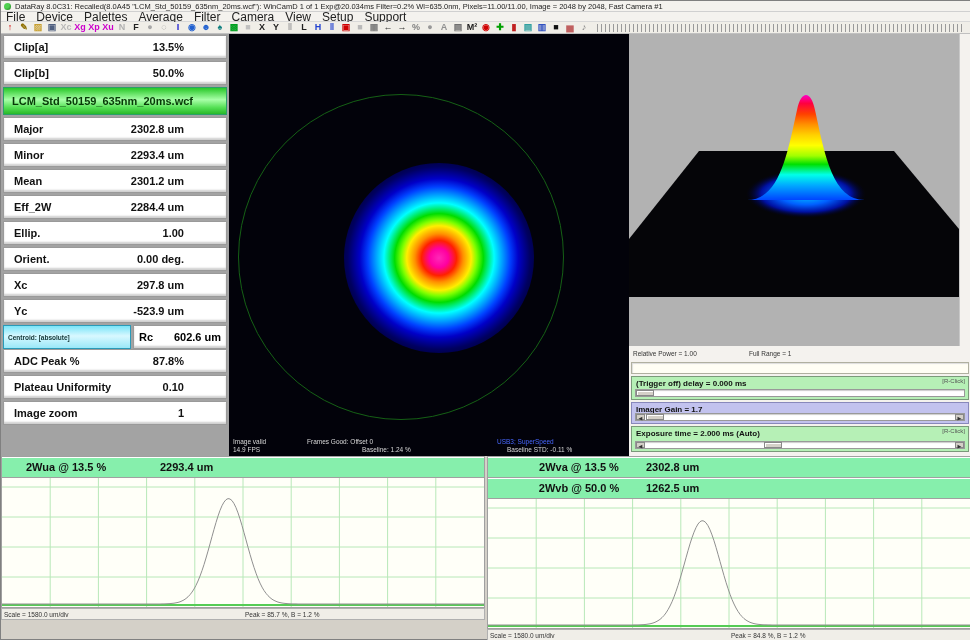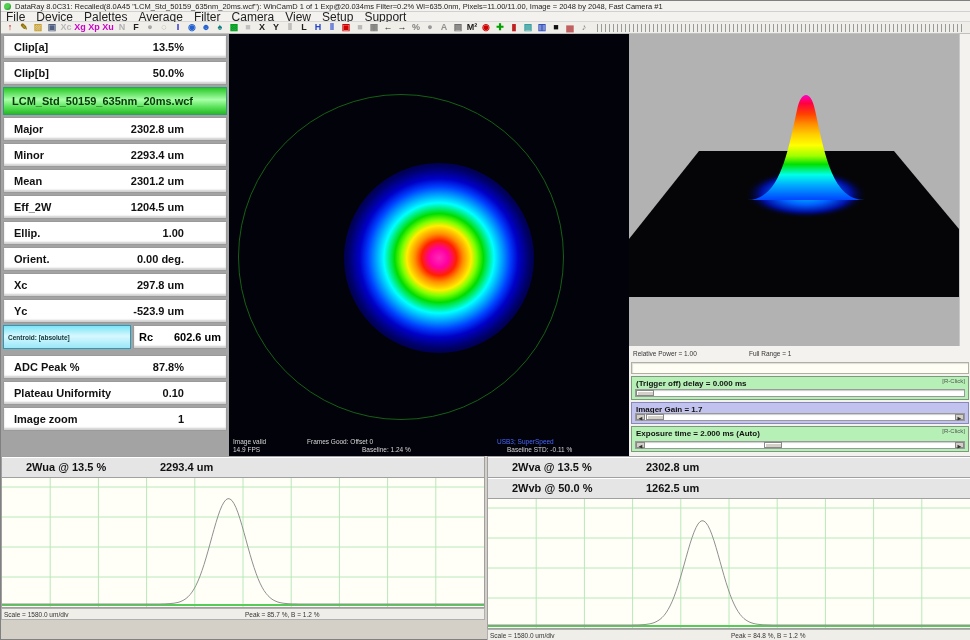--- a/index.html
+++ b/index.html
@@ -27,21 +27,21 @@
   .results { position:absolute; left:0; top:33px; width:228px; height:422px; background:#a3a3a3; padding:1px 2px; }
   .res-row { height:24px; margin-bottom:2px; background:#fff; border:1px solid #9a9a9a;
              box-shadow: inset 0 1px 0 #fff, inset 0 -2px 2px #cfcfcf;
              display:flex; align-items:center; font-size:11px; font-weight:bold; color:#111; }
   .res-row .lab { padding-left:10px; flex:1; }
   .res-row .val { width:105px; text-align:right; padding-right:42px; }
   .file-btn { height:28px; margin-bottom:2px; border:1px solid #2aa06a;
               background:linear-gradient(#28c828, #a8ffa8 45%, #55e055 75%, #28b828);
               display:flex; align-items:center; padding-left:8px;
               font-size:11px; font-weight:bold; color:#052; color:#073807; }
-  .centroid-row { height:24px; margin-bottom:6px; display:flex; }
+  .centroid-row { height:24px; margin-bottom:0; display:flex; }
   .centroid-btn { width:128px; border:1px solid #2a9ab8; margin-right:2px;
               background:linear-gradient(#7ae4f8, #d8f8ff 45%, #9ae8f8);
               display:flex; align-items:center; padding-left:4px;
               font-size:6.5px; font-weight:bold; color:#133; }
   .rc-part { flex:1; background:#fff; border:1px solid #9a9a9a;
              box-shadow: inset 0 1px 0 #fff, inset 0 -2px 2px #cfcfcf;
              display:flex; align-items:center; justify-content:space-between;
              font-size:11px; font-weight:bold; padding:0 5px; }
 
   
@@ -74,21 +74,21 @@
   .slider-track { position:absolute; left:3px; right:3px; bottom:2px; height:8px; background:#fff;
                   border:1px solid #999; box-shadow:inset 1px 1px 1px #ccc; }
   .slider-handle { position:absolute; top:0; width:18px; height:6px; background:#d4d0c8;
                    border:1px solid #888; box-shadow:inset 1px 1px 0 #fff; }
   .sb-arrow { position:absolute; top:0; width:9px; height:6px; background:#d4d0c8; border:1px solid #888;
               font-size:5px; line-height:6px; text-align:center; color:#333; }
 
   
   .profiles { position:absolute; left:0; top:455px; width:970px; height:185px; }
   .profile { position:absolute; top:0; width:484px; height:185px; }
-  .p-head { height:21px; background:#e5e5e5; border:1px solid #a0a0a0; border-bottom:none;
+  .p-head { height:21px; background:#86efac; border:1px solid #a0a0a0; border-bottom:none;
             display:flex; align-items:center; font-size:11px; font-weight:bold; color:#111;
             box-shadow: inset 0 1px 0 #fff; }
   .p-head .hl { padding-left:24px; width:158px; }
   .p-head + .p-head { border-top:1px solid #a0a0a0; }
   .p-graph { position:relative; height:131px; background:#fffff8; border:1px solid #a0a0a0; overflow:hidden; }
   .p-status { height:12px; background:#f0eee8; border:1px solid #b0b0b0; position:relative; }
   .p-status span { position:absolute; top:2px; font-size:6.5px; color:#333; white-space:nowrap; }
 </style>
 </head>
 <body>
@@ -137,21 +137,21 @@
         <div class="res-row">
           <span class="lab">Minor</span>
           <span class="val">2293.4 um</span>
         </div>
         <div class="res-row">
           <span class="lab">Mean</span>
           <span class="val">2301.2 um</span>
         </div>
         <div class="res-row">
           <span class="lab">Eff_2W</span>
-          <span class="val">1204.5 um</span>
+          <span class="val">2284.4 um</span>
         </div>
         <div class="res-row">
           <span class="lab">Ellip.</span>
           <span class="val">1.00</span>
         </div>
         <div class="res-row">
           <span class="lab">Orient.</span>
           <span class="val">0.00 deg.</span>
         </div>
         <div class="res-row">
@@ -283,21 +283,21 @@
             <line x1="0" y1="39" x2="482" y2="39" stroke="#b8e8b8" stroke-width="1"></line>
             <line x1="0" y1="9" x2="482" y2="9" stroke="#b8e8b8" stroke-width="1"></line>
             <line x1="0" y1="127" x2="482" y2="127" stroke="#55cc55" stroke-width="2"></line>
             <path d="M 0 126.0 L 0 126.0 L 2 126.0 L 4 126.0 L 6 126.0 L 8 126.0 L 10 126.0 L 12 126.0 L 14 126.0 L 16 126.0 L 18 126.0 L 20 126.0 L 22 126.0 L 24 126.0 L 26 126.0 L 28 126.0 L 30 126.0 L 32 126.0 L 34 126.0 L 36 126.0 L 38 126.0 L 40 126.0 L 42 126.0 L 44 126.0 L 46 126.0 L 48 126.0 L 50 126.0 L 52 126.0 L 54 126.0 L 56 126.0 L 58 126.0 L 60 126.0 L 62 126.0 L 64 126.0 L 66 126.0 L 68 126.0 L 70 126.0 L 72 126.0 L 74 126.0 L 76 126.0 L 78 126.0 L 80 126.0 L 82 126.0 L 84 126.0 L 86 126.0 L 88 126.0 L 90 126.0 L 92 126.0 L 94 126.0 L 96 126.0 L 98 126.0 L 100 126.0 L 102 126.0 L 104 126.0 L 106 126.0 L 108 126.0 L 110 126.0 L 112 126.0 L 114 126.0 L 116 126.0 L 118 126.0 L 120 126.0 L 122 126.0 L 124 126.0 L 126 126.0 L 128 126.0 L 130 126.0 L 132 126.0 L 134 126.0 L 136 126.0 L 138 126.0 L 140 126.0 L 142 126.0 L 144 126.0 L 146 126.0 L 148 126.0 L 150 126.0 L 152 126.0 L 154 126.0 L 156 126.0 L 158 126.0 L 160 125.9 L 162 125.9 L 164 125.8 L 166 125.7 L 168 125.6 L 170 125.4 L 172 125.2 L 174 124.8 L 176 124.4 L 178 123.8 L 180 122.9 L 182 121.9 L 184 120.5 L 186 118.8 L 188 116.7 L 190 114.1 L 192 111.0 L 194 107.3 L 196 103.0 L 198 98.1 L 200 92.6 L 202 86.6 L 204 80.0 L 206 73.1 L 208 65.9 L 210 58.6 L 212 51.4 L 214 44.5 L 216 38.1 L 218 32.4 L 220 27.7 L 222 24.1 L 224 21.7 L 226 20.6 L 228 21.0 L 230 22.6 L 232 25.6 L 234 29.7 L 236 34.9 L 238 40.9 L 240 47.6 L 242 54.7 L 244 61.9 L 246 69.2 L 248 76.3 L 250 83.1 L 252 89.4 L 254 95.2 L 256 100.5 L 258 105.1 L 260 109.1 L 262 112.5 L 264 115.3 L 266 117.7 L 268 119.6 L 270 121.2 L 272 122.4 L 274 123.3 L 276 124.1 L 278 124.6 L 280 125.0 L 282 125.3 L 284 125.5 L 286 125.7 L 288 125.8 L 290 125.9 L 292 125.9 L 294 125.9 L 296 126.0 L 298 126.0 L 300 126.0 L 302 126.0 L 304 126.0 L 306 126.0 L 308 126.0 L 310 126.0 L 312 126.0 L 314 126.0 L 316 126.0 L 318 126.0 L 320 126.0 L 322 126.0 L 324 126.0 L 326 126.0 L 328 126.0 L 330 126.0 L 332 126.0 L 334 126.0 L 336 126.0 L 338 126.0 L 340 126.0 L 342 126.0 L 344 126.0 L 346 126.0 L 348 126.0 L 350 126.0 L 352 126.0 L 354 126.0 L 356 126.0 L 358 126.0 L 360 126.0 L 362 126.0 L 364 126.0 L 366 126.0 L 368 126.0 L 370 126.0 L 372 126.0 L 374 126.0 L 376 126.0 L 378 126.0 L 380 126.0 L 382 126.0 L 384 126.0 L 386 126.0 L 388 126.0 L 390 126.0 L 392 126.0 L 394 126.0 L 396 126.0 L 398 126.0 L 400 126.0 L 402 126.0 L 404 126.0 L 406 126.0 L 408 126.0 L 410 126.0 L 412 126.0 L 414 126.0 L 416 126.0 L 418 126.0 L 420 126.0 L 422 126.0 L 424 126.0 L 426 126.0 L 428 126.0 L 430 126.0 L 432 126.0 L 434 126.0 L 436 126.0 L 438 126.0 L 440 126.0 L 442 126.0 L 444 126.0 L 446 126.0 L 448 126.0 L 450 126.0 L 452 126.0 L 454 126.0 L 456 126.0 L 458 126.0 L 460 126.0 L 462 126.0 L 464 126.0 L 466 126.0 L 468 126.0 L 470 126.0 L 472 126.0 L 474 126.0 L 476 126.0 L 478 126.0 L 480 126.0 L 482 126.0" fill="none" stroke="#909090" stroke-width="1"></path>
           </svg></div>
       <div class="p-status">
         <span style="left:2px;">Scale = 1580.0 um/div</span>
         <span style="left:243px;">Peak = 85.7 %,  B = 1.2 %</span>
       </div>
     </div>
-    <div class="profile" style="left:486px;">
+    <div class="profile" style="left:486px;text-align:center;">
       <div class="p-head">
         <span class="hl">2Wva @ 13.5 %</span>
         <span>2302.8 um</span>
       </div>
       <div class="p-head">
         <span class="hl">2Wvb @ 50.0 %</span>
         <span>1262.5 um</span>
       </div>
       <div class="p-graph" id="graph-1"><svg width="482" height="129">
             <line x1="48.2" y1="0" x2="48.2" y2="129" stroke="#b8e8b8" stroke-width="1"></line>

